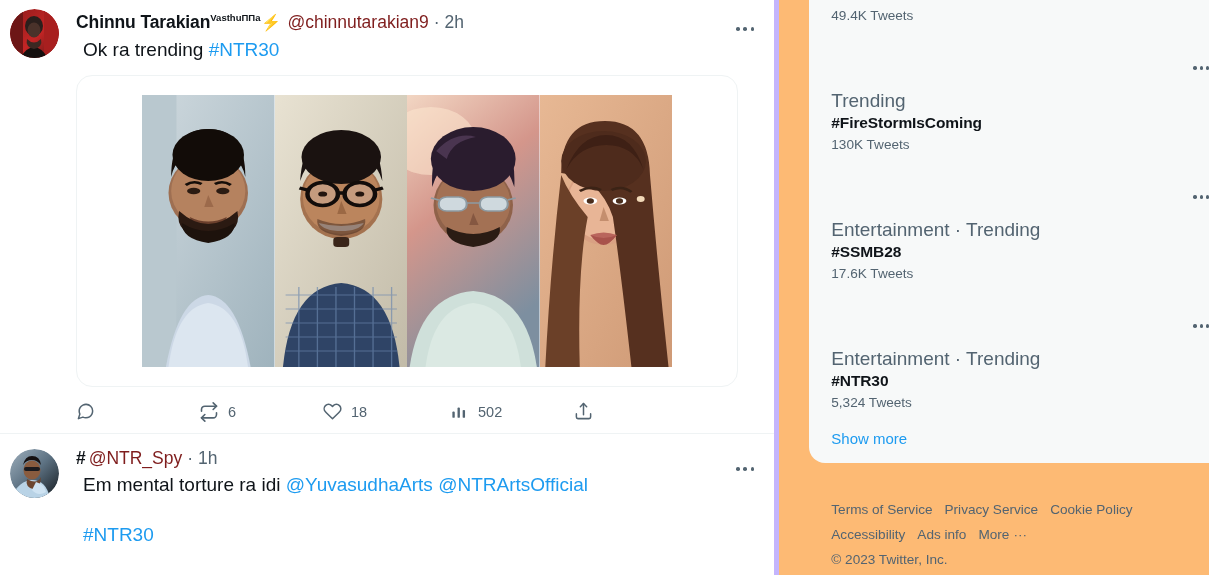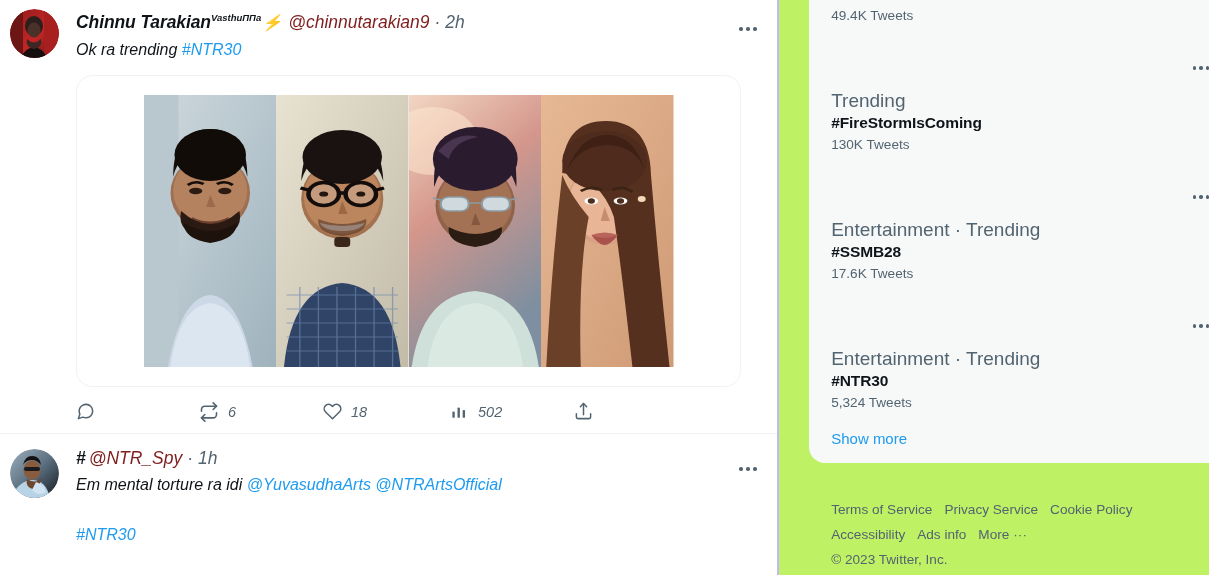--- a/index.html
+++ b/index.html
@@ -8,25 +8,24 @@
     background: #ffffff;
     font-family: "Liberation Sans", sans-serif;
     overflow: hidden;
     -webkit-font-smoothing: antialiased;
   }
   .app { display: flex; width: 1209px; height: 575px; }
 
   
   .feed {
     width: 860px; height: 575px;
-    border-right: 2px solid #c4b5fd;
+    border-right: 5px solid #c4b5fd;
     background: #fff;
     position: relative;
     overflow: hidden;
-    font-style: italic;
   }
   .tweet { display: flex; padding: 6px 12px 0 10px; position: relative; }
   .tweet.second { border-top: 1px solid #eff3f4; padding-top: 12px; }
 
   .avatar-wrap { width: 58px; flex: 0 0 58px; padding-top: 3px; }
   .avatar {
     width: 49px; height: 49px; border-radius: 50%;
     overflow: hidden; position: relative; display: block;
   }
   .avatar svg { display: block; width: 100%; height: 100%; }
@@ -38,22 +37,22 @@
     font-size: 17.5px; line-height: 24px; white-space: nowrap;
   }
   .dname { font-weight: 700; color: #0f1419; letter-spacing: -0.1px; }
   .dname sup { font-size: 9.5px; font-weight: 700; vertical-align: super; letter-spacing: 0; }
   .bolt { font-size: 16px; margin: 0 3px 0 1px; }
   .handle { color: #7f1d1d; font-weight: 400; margin-left: 3px; text-align: right; }
   .dot-sep { color: #536471; margin: 0 5px; }
   .ts { color: #536471; text-align: right; }
 
   .tweet-text {
-    font-size: 16px; line-height: 26px; color: #0f1419;
-    margin-top: 2px; word-wrap: break-word;
+    font-size: 19px; line-height: 26px; color: #0f1419;
+    margin-top: 2px; word-wrap: break-word; margin-left: 7px;
   }
   .link { color: #1d9bf0; text-decoration: none; }
   .tweet-text-2 { margin-top: 24px; }
 
   .more-btn {
     position: absolute; top: 6px; right: 0;
     width: 34px; height: 34px; border-radius: 50%;
     display: flex; align-items: center; justify-content: center;
     color: #536471; cursor: pointer; background: transparent;
   }
@@ -86,21 +85,21 @@
   .act svg { display: block; }
   .act .cnt { font-size: 14.5px; color: #536471; line-height: 1; }
   .act-reply { width: 123px; }
   .act-rt { width: 124px; }
   .act-like { width: 127px; }
   .act-views { width: 124px; }
 
   
   .sidebar {
     width: 469px; height: 575px;
-    background: #bef264; padding-left: 30px; padding-right: 23px;
+    background: #fdba74; padding-left: 30px; padding-right: 23px;
     position: relative; overflow: hidden;
   }
   .trend-card {
     background: #f7f9f9;
     border-radius: 16px;
     width: 417px;
     margin-top: -18px;
     padding-bottom: 16px;
     overflow: hidden;
   }

